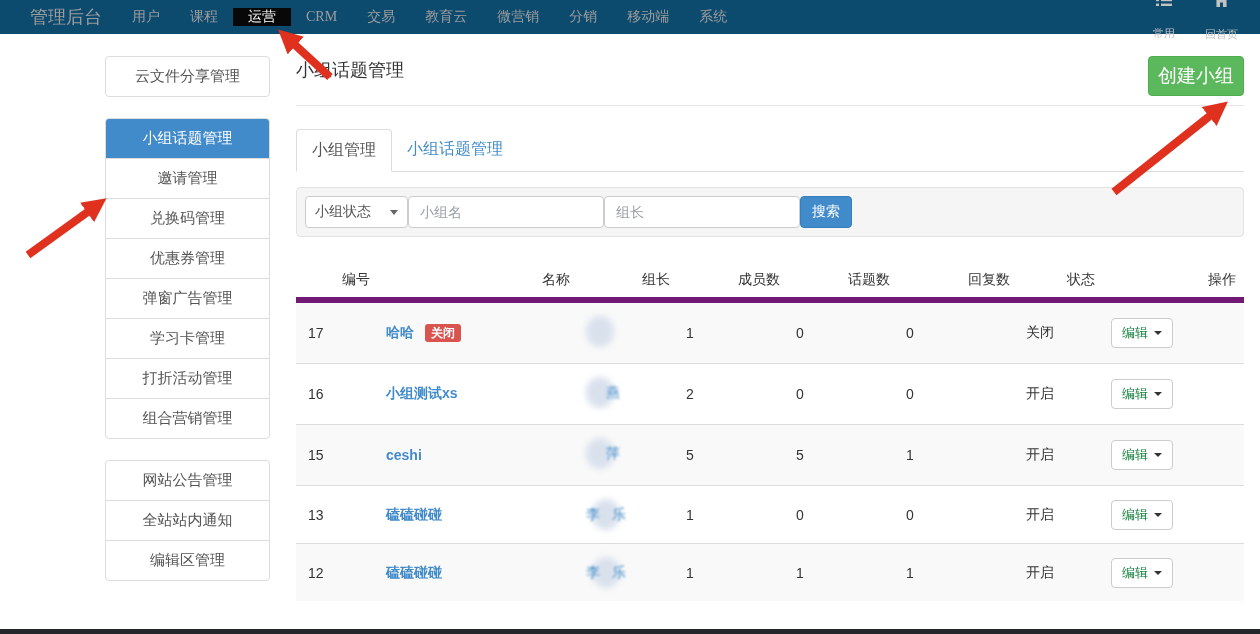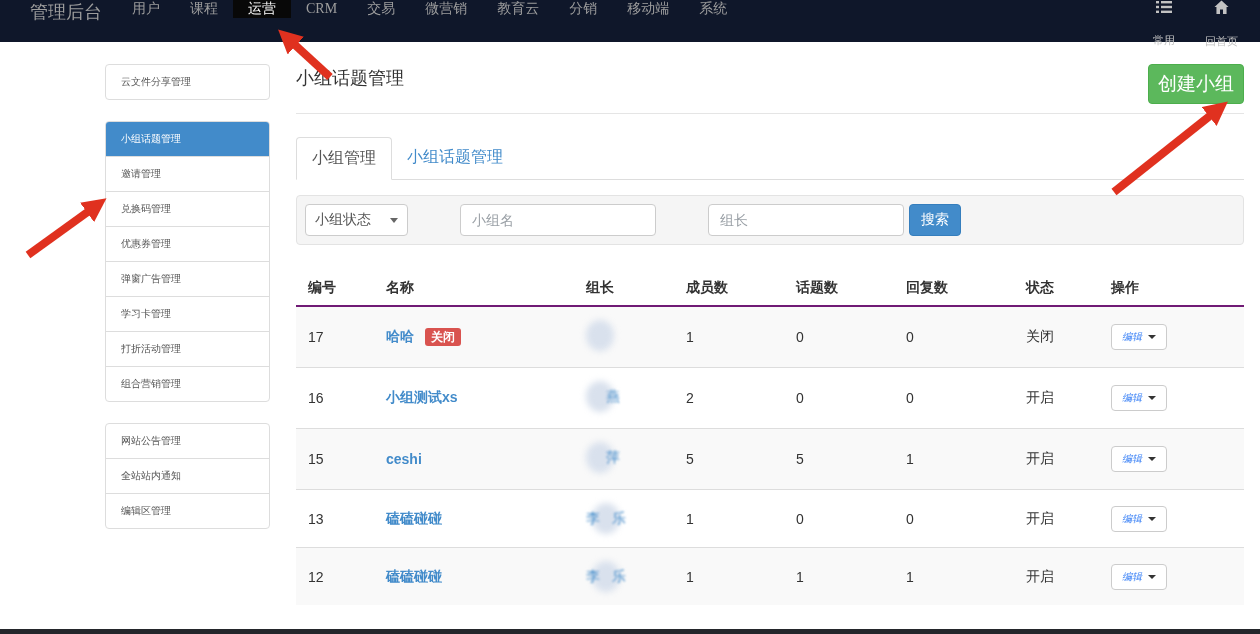--- a/index.html
+++ b/index.html
@@ -1,96 +1,96 @@
 <!DOCTYPE html>
 <html><head>
 <meta charset="utf-8">
 <style>
   * { box-sizing: border-box; margin: 0; padding: 0; }
   html,body { width:1260px; height:634px; overflow:hidden; background:#fff;
     font-family:"Liberation Sans","DejaVu Sans",sans-serif; }
 
   
-  .navbar { height:42px; background:#0f172a; display:flex; align-items:flex-start; }
+  .navbar { height:34px; background:#0c4a6e; display:flex; align-items:center; }
   .brand { display:flex; align-items:center; padding:0 15px 0 30px; font-size:18px; color:#9d9d9d; }
   .nav-items { display:flex; align-items:stretch;font-family:Liberation Serif, serif; }
   .nav-item { display:flex; align-items:center; padding:0 15px; font-size:14px; color:#9d9d9d; cursor:pointer; }
   .nav-item.active { background:#080808; color:#fff; }
   .nav-right { margin-left:auto; display:flex; align-items:stretch; }
   .nav-right-item { display:flex; align-items:center; gap:19px; padding:0 15px; font-size:11px; color:#c2c2c2; cursor:pointer;flex-direction:column; }
   .nav-right-item:last-child { padding-right:22px; }
   .nav-icon svg { display:block; }
 
   
   .content { display:flex; align-items:flex-start; padding-top:22px; }
   .sidebar { width:165px; margin-left:105px; flex-shrink:0; }
   .panel { border:1px solid #ddd; border-radius:4px; background:#fff; margin-bottom:21px; overflow:hidden; }
-  .panel-item { padding:10px 15px; font-size:10px; color:#555; border-top:1px solid #ddd; cursor:pointer; }
+  .panel-item { padding:10px 15px; font-size:15px; color:#555; border-top:1px solid #ddd; cursor:pointer;text-align:center; }
   .panel-item:first-child { border-top:none; }
   .panel-item.active { background:#428bca; color:#fff; border-color:#428bca; margin:0 -1px; padding-left:16px; padding-right:16px; }
   .main { flex:1; margin-left:26px; margin-right:16px; }
 
   
   .title-row { display:flex; justify-content:space-between; align-items:flex-start; }
   .page-title { font-size:18px; font-weight:normal; color:#333; padding-top:2px; }
   .create-btn { background:#5cb85c; border:1px solid #4cae4c; color:#fff; font-size:19px;
     padding:6px 9px; border-radius:4px; cursor:pointer; }
   .header-hr { border:0; border-top:1px solid #e5e5e5; margin-top:9px; }
 
   
   .tabs { display:flex; margin-top:23px; border-bottom:1px solid #ddd; }
   .tab { font-size:16px; padding:10px 15px; margin-bottom:-1px; cursor:pointer; }
   .tab.active { background:#fff; color:#555; border:1px solid #ddd; border-bottom-color:#fff; border-radius:4px 4px 0 0; }
   .tab.link { color:#428bca; }
 
   
   .filter-panel { margin-top:15px; background:#f5f5f5; border:1px solid #e3e3e3; border-radius:4px;
-    padding:8px; display:flex; gap:5px; align-items:center; }
+    padding:8px; display:flex; align-items:center; }
   .f-select { width:103px; height:32px; background:#fff; border:1px solid #ccc; border-radius:4px;
     display:flex; align-items:center; justify-content:space-between; padding:0 9px; font-size:14px; color:#555; cursor:pointer; }
   .select-caret { width:0; height:0; border-left:4px solid transparent; border-right:4px solid transparent; border-top:5px solid #666; }
-  .f-input { width:196px; height:32px; border:1px solid #ccc; border-radius:4px; padding:0 11px; font-size:14px; color:#555; outline:none;margin-left:47px; }
+  .f-input { width:196px; height:32px; border:1px solid #ccc; border-radius:4px; padding:0 11px; font-size:14px; color:#555; outline:none; }
   .f-input::placeholder { color:#9aa0a6; }
   .search-btn { height:32px; background:#428bca; border:1px solid #357ebd; color:#fff;
     font-size:14px; padding:0 11px; border-radius:4px; cursor:pointer; }
 
   
   table { width:100%; border-collapse:collapse; table-layout:fixed; margin-top:26px; font-size:14px; color:#333; }
-  th { text-align:left; font-weight:bold; padding:8px; border-bottom:2px solid #701a75; }
+  th { text-align:right; font-weight:normal; padding:8px; border-bottom:6px solid #701a75; }
   td { padding:13px 8px; border-top:1px solid #ddd; vertical-align:middle; }
   th:first-child, td:first-child { padding-left:12px; }
   tbody tr:nth-child(odd) { background:#f9f9f9; }
   .group-link { color:#428bca; font-weight:bold; text-decoration:none; cursor:pointer; }
   .badge-danger { background:#d9534f; color:#fff; font-size:12px; font-weight:bold;
     padding:2px 6px; border-radius:3px; margin-left:7px; white-space:nowrap; }
   .leader { display:inline-flex; align-items:center; color:#428bca; cursor:pointer; }
   .blob { width:28px; height:31px; border-radius:50%; background:#d9e1ed; filter:blur(3px); display:inline-block; }
   .lp, .ls { filter:blur(1.3px); position:relative; z-index:1; }
   .lp { margin-right:-8px; } .ls { margin-left:-8px; }
   .edit-btn { background:#fff; border:1px solid #ccc; border-radius:4px; padding:5px 10px;
-    font-size:10px; color:#3b82f6; display:inline-flex; align-items:center; gap:6px; cursor:pointer;font-style:italic; }
+    font-size:13px; color:#15803d; display:inline-flex; align-items:center; gap:6px; cursor:pointer; }
   .caret { width:0; height:0; border-left:4px solid transparent; border-right:4px solid transparent; border-top:4px solid #333; }
 
   
   .arrow-layer { position:absolute; left:0; top:0; width:1260px; height:634px; pointer-events:none; z-index:40; }
   .bottom-bar { position:absolute; left:0; bottom:0; width:1260px; height:5px; background:#24262b; z-index:30; }
 </style>
 </head>
 <body>
 
 <div class="navbar">
   <div class="brand">管理后台</div>
   <div class="nav-items" id="nav-items">
       <div class="nav-item">用户</div>
       <div class="nav-item">课程</div>
       <div class="nav-item active">运营</div>
       <div class="nav-item">CRM</div>
       <div class="nav-item">交易</div>
+      <div class="nav-item">教育云</div>
       <div class="nav-item">微营销</div>
-      <div class="nav-item">教育云</div>
       <div class="nav-item">分销</div>
       <div class="nav-item">移动端</div>
       <div class="nav-item">系统</div>
     </div>
   <div class="nav-right">
     <div class="nav-right-item">
       <span class="nav-icon">
         <svg width="16" height="14" viewBox="0 0 16 14">
           <rect x="0" y="1" width="3" height="2.4" fill="#c2c2c2"></rect>
             <rect x="5" y="1" width="11" height="2.4" fill="#c2c2c2"></rect>

